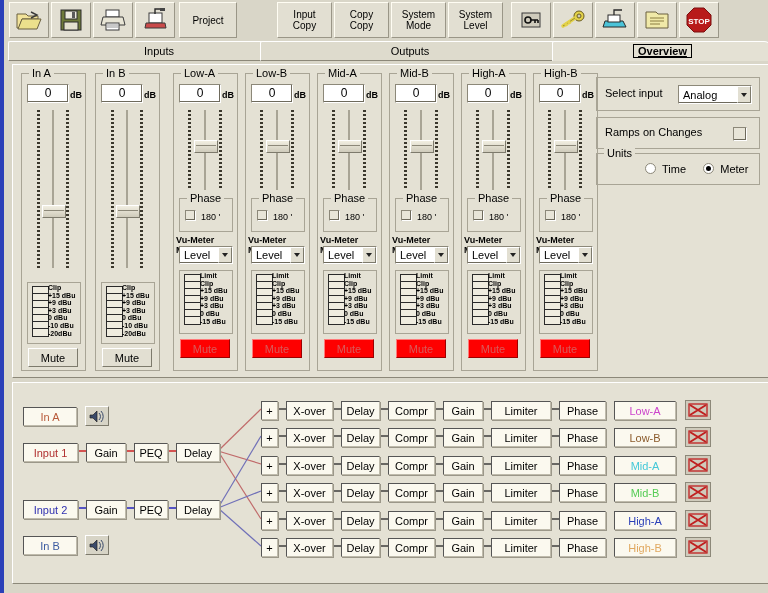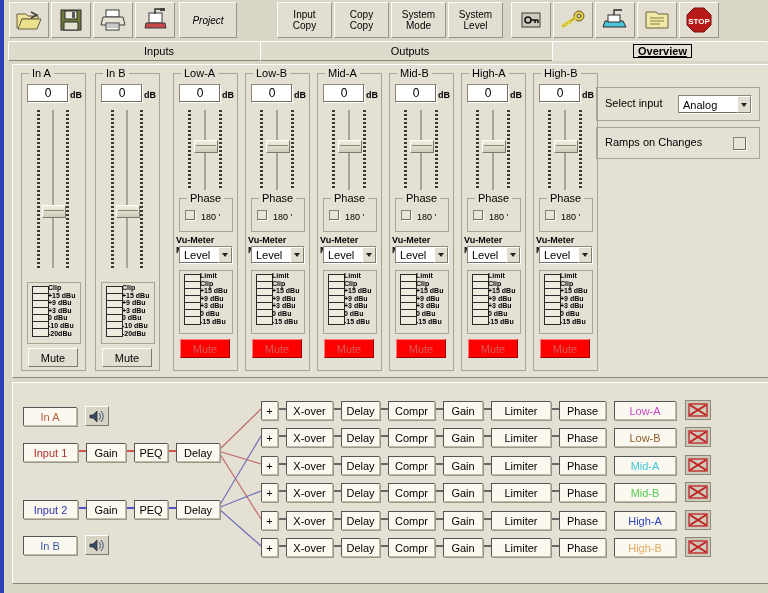--- a/index.html
+++ b/index.html
@@ -14,21 +14,21 @@
   
   .toolbar{position:absolute;left:4px;top:0;width:764px;height:40px;
            background:#d9d6c8;display:flex;align-items:center;}
   .tbtn{height:36px;box-sizing:border-box;margin:1px 1px;
         background:#e2dfd2;border:1px solid #fffdf3;
         border-right-color:#9a9687;border-bottom-color:#9a9687;
         display:flex;align-items:center;justify-content:center;
         font-size:10px;line-height:11px;text-align:center;color:#000;}
   .tbtn.icon{width:40px;}
   .tbtn.wide{width:55px;}
-  .tbtn.proj{width:58px;margin-left:3px;font-style:italic;}
+  .tbtn.proj{width:58px;margin-left:3px;}
   .tgap{width:38px;}
   .tgap2{width:6px;}
   
   .tabbar{position:absolute;left:4px;top:41px;width:764px;height:22px;}
   .tab{position:absolute;top:0;height:20px;box-sizing:border-box;
        background:#dedbcd;border:1px solid #ffffff;border-right-color:#8c8879;
        border-bottom:1px solid #8c8879;
        display:flex;align-items:center;justify-content:center;
        font-size:11px;border-radius:2px 8px 0 0;}
   .tab.sel{background:#e4e1d4;border-bottom:1px solid #e4e1d4;}
@@ -88,21 +88,21 @@
          font-weight:bold;white-space:nowrap;}
   .mlabs div{height:7.6px;}
   
   .mute{position:absolute;height:19px;box-sizing:border-box;
         background:#e2dfd2;border:1px solid #fff;
         border-right-color:#7d7a6c;border-bottom-color:#7d7a6c;
         display:flex;align-items:center;justify-content:center;font-size:11px;}
   .mute.on{background:#fe0000;border:1px solid #ff7a7a;
            border-right-color:#9c0000;border-bottom-color:#9c0000;color:#d85a5a;}
   
-  .rbox{position:absolute;border:1px solid #a8a495;margin-top:10px;}
+  .rbox{position:absolute;border:1px solid #a8a495;}
   .radio{display:inline-block;width:9px;height:9px;border-radius:50%;
          background:#fff;border:1px solid #8c8879;vertical-align:-1px;position:relative;}
   .radio.on:after{content:"";position:absolute;left:2px;top:2px;width:5px;height:5px;
          border-radius:50%;background:#000;}
   
   .node{position:absolute;background:#fbf9ef;border:1px solid #555;
         border-right-color:#bfbbac;border-bottom-color:#bfbbac;
         box-shadow:1px 1px 0 #9b9789;
         display:flex;align-items:center;justify-content:center;
         font-size:11px;height:17px;}
@@ -585,20 +585,29 @@
             <i></i>
           </span>
       </div>
     </div>
 
     <div class="rbox" style="left:583px;top:52px;width:162px;height:30px;">
       <span style="position:absolute;left:8px;top:8px;font-size:11px;">Ramps on Changes</span>
       <span class="cb" style="position:absolute;right:12px;top:9px;width:12px;height:12px;"></span>
     </div>
 
+    <div class="grp" style="left:583px;top:88px;width:162px;height:30px;">
+      <div class="cap">Units</div>
+      <div style="position:absolute;left:48px;top:9px;">
+        <span class="radio"></span>
+        <span style="margin-left:3px;margin-right:14px;">Time</span>
+        <span class="radio on"></span>
+        <span style="margin-left:3px;">Meter</span>
+      </div>
+    </div>
   </div>
 
   <div class="panel" id="flowpanel">
 
     <svg class="wires">
 
       <line x1="63" y1="68" x2="73" y2="68" stroke="#d03030" stroke-width="1.6"></line>
       <line x1="111" y1="68" x2="121" y2="68" stroke="#d03030" stroke-width="1.6"></line>
       <line x1="153" y1="68" x2="163" y2="68" stroke="#d03030" stroke-width="1.6"></line>
 

